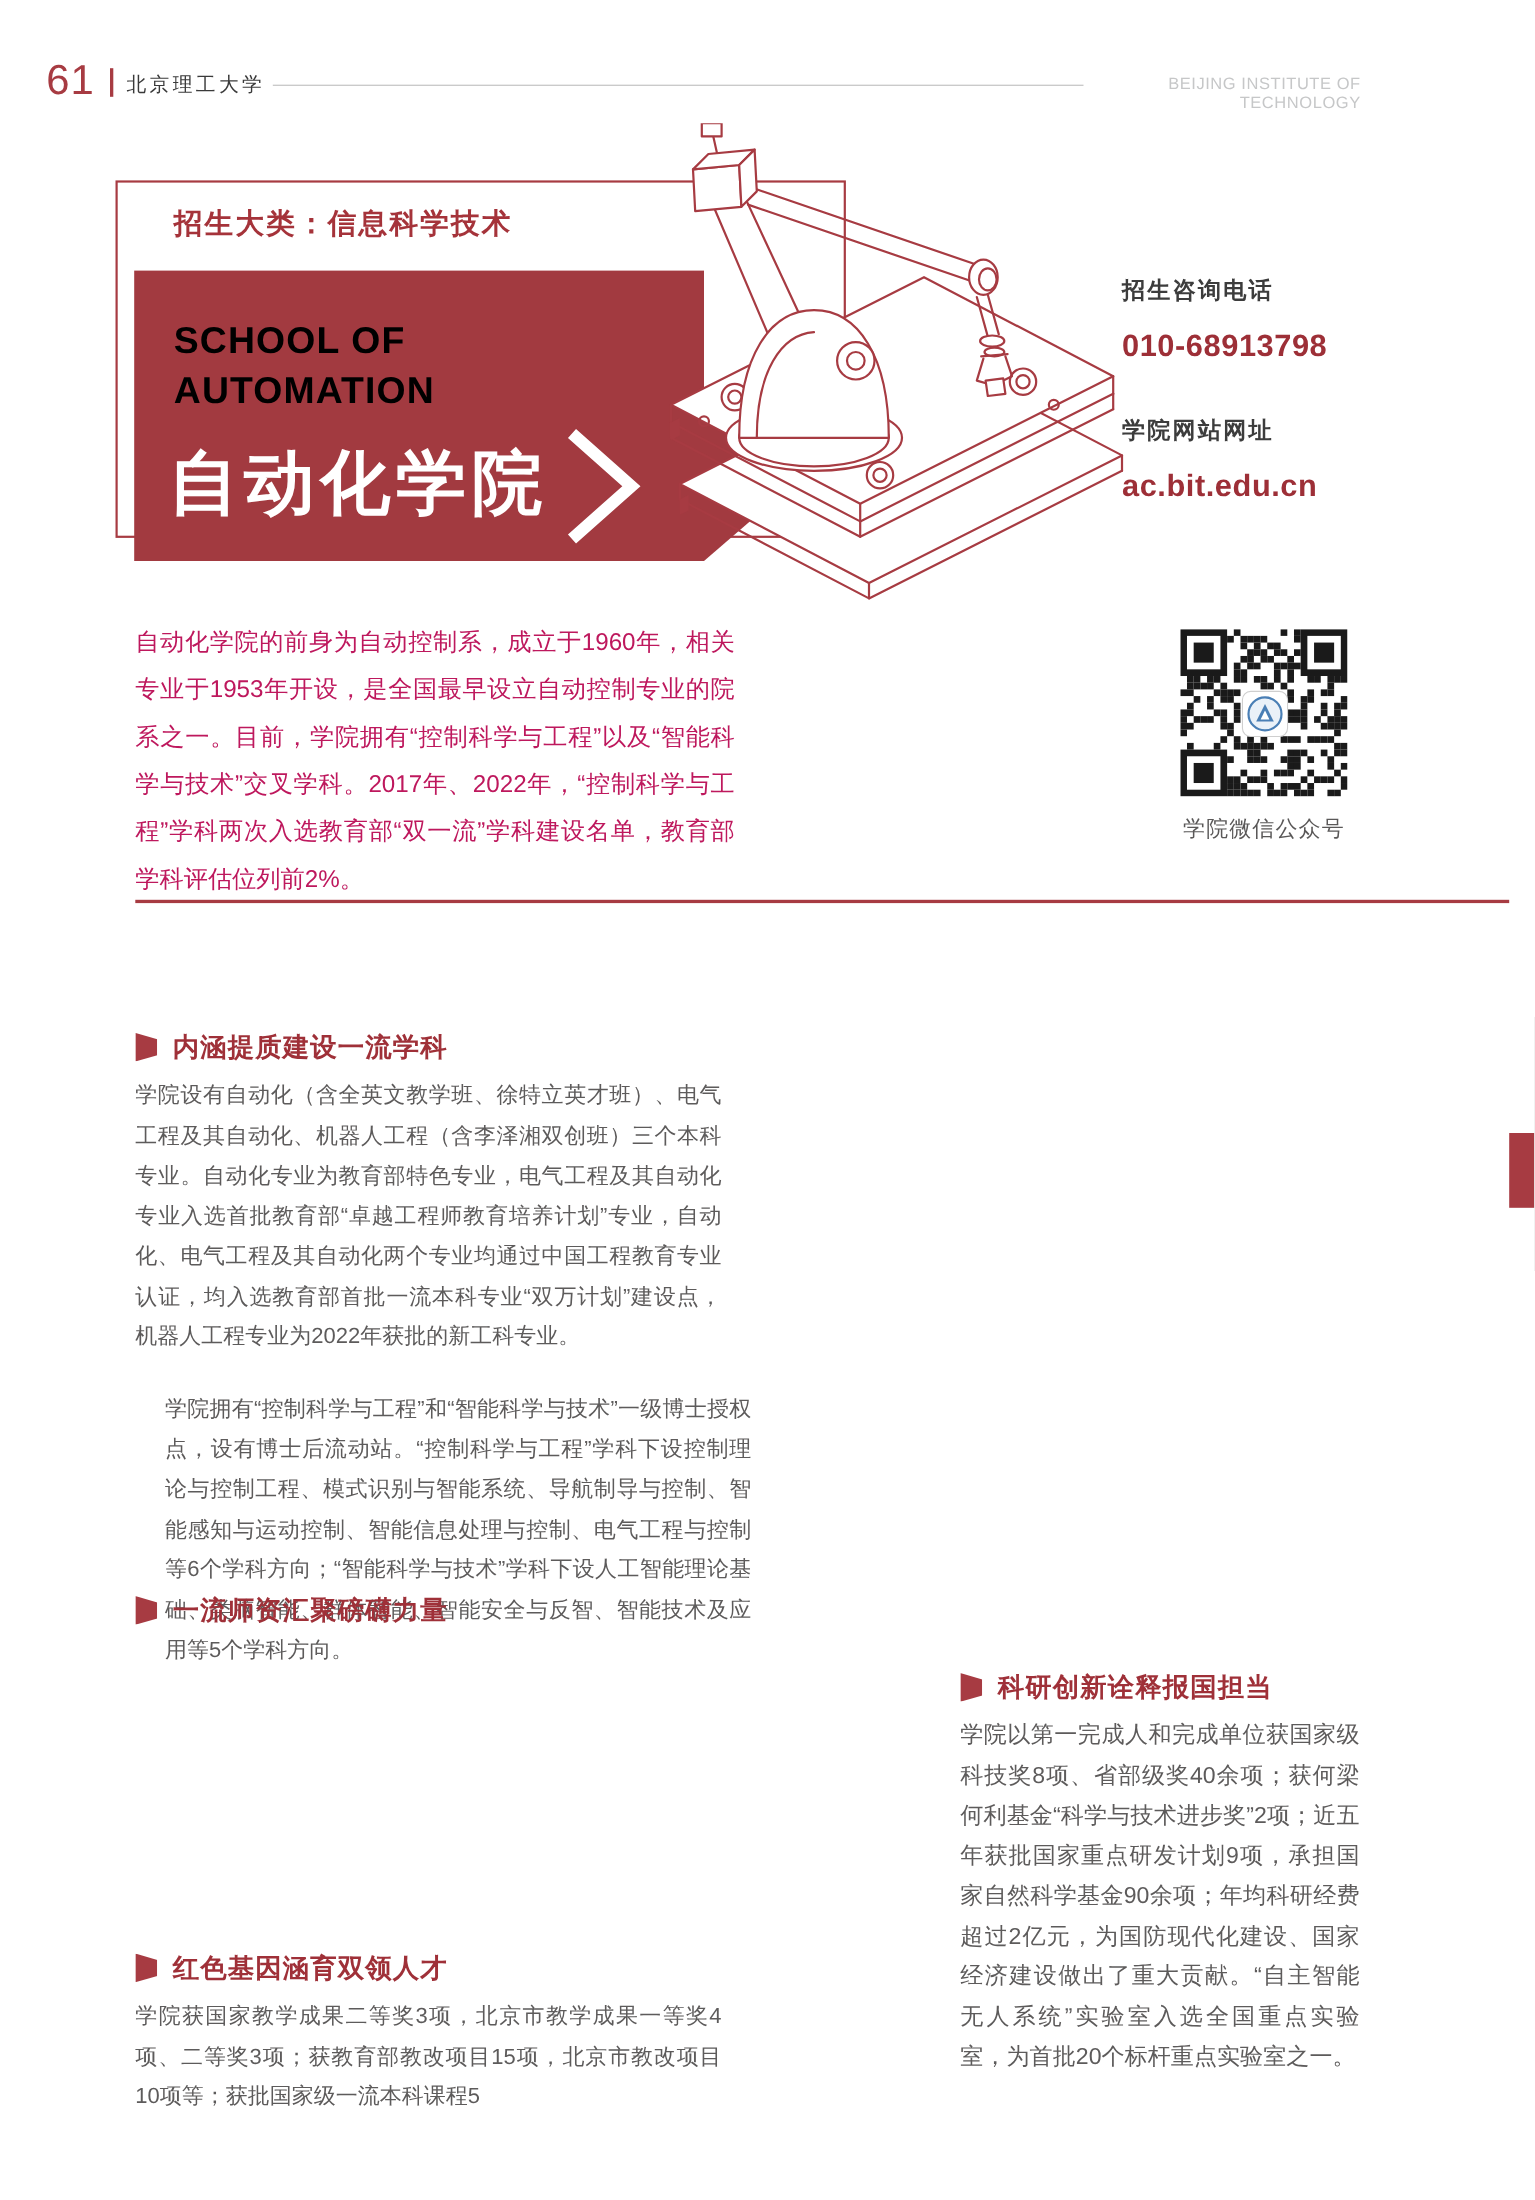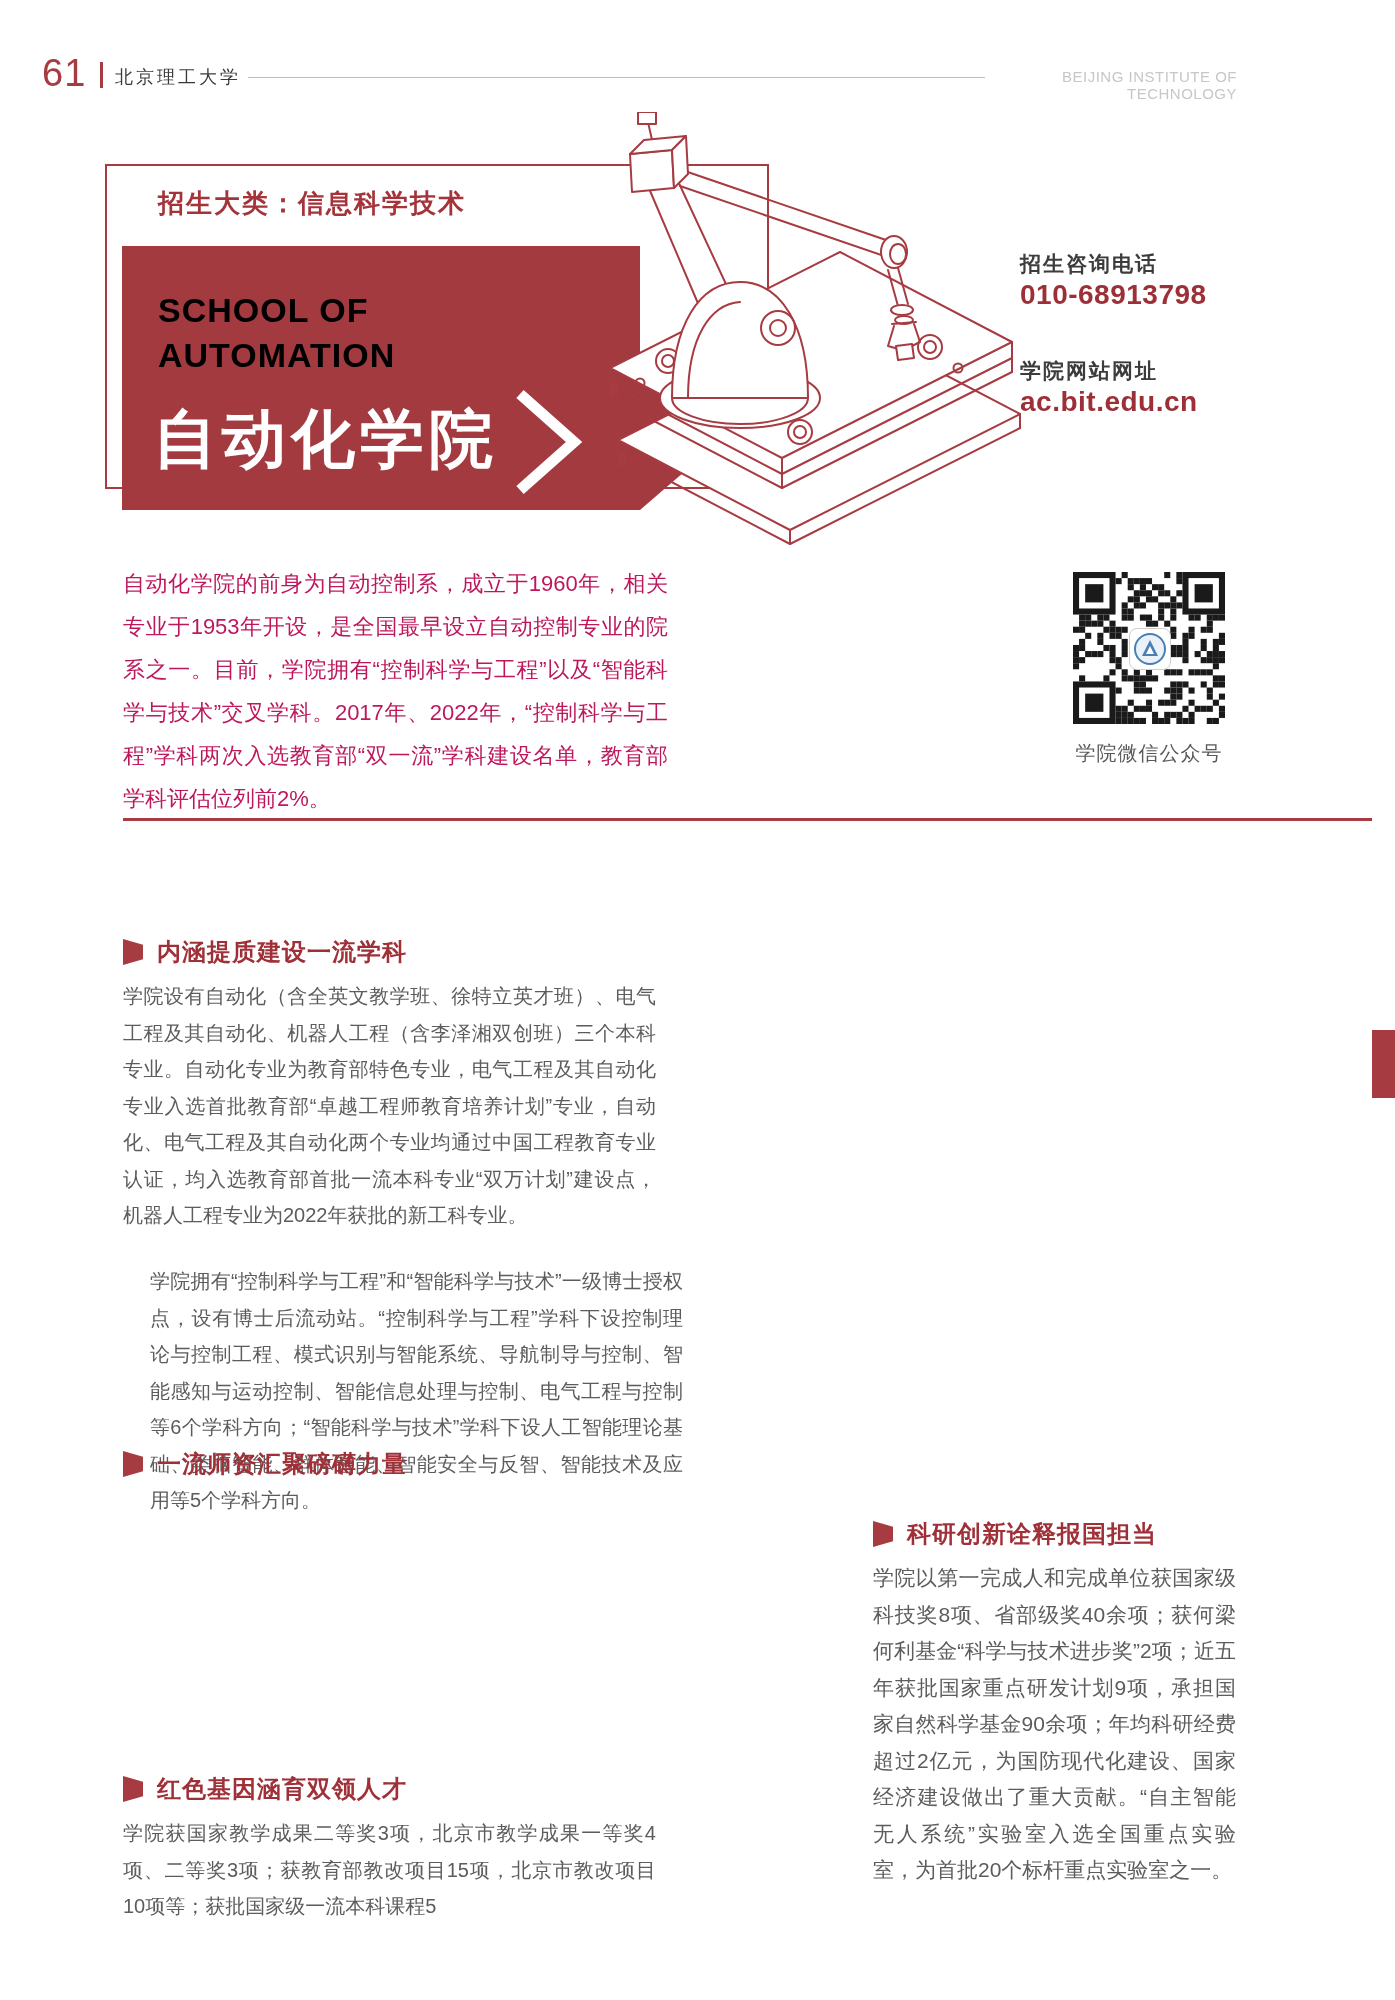--- a/index.html
+++ b/index.html
@@ -19,21 +19,21 @@
   .red-box{left:122px;top:246px;width:518px;height:264px;background:#a23a40;}
   .category{left:158px;top:186px;font-size:26px;font-weight:bold;color:#a5333a;letter-spacing:2px;}
   .school-en{left:158px;top:288px;font-size:34px;line-height:45px;font-weight:bold;color:#000000;letter-spacing:1px;z-index:4;}
   .school-zh{left:153px;top:396px;font-size:64px;font-weight:bold;color:#ffffff;letter-spacing:5px;z-index:4;}
   .banner-deco{left:500px;top:372px;width:240px;height:150px;z-index:2;}
   .robot{left:560px;top:112px;width:470px;height:470px;z-index:5;}
 
   
   .contact{left:1020px;top:250px;width:290px;}
   .contact .lbl{font-size:21px;color:#3c3c3c;font-weight:bold;letter-spacing:2px;}
-  .contact .val{font-size:28px;color:#9d2f37;font-weight:bold;margin-top:1px;letter-spacing:.5px;}
+  .contact .val{font-size:28px;color:#9d2f37;font-weight:bold;margin-top:21px;letter-spacing:.5px;}
   .contact .lbl2{margin-top:46px;}
 
   
   .qr{left:1073px;top:572px;width:152px;height:152px;background:#fff;}
   .qr svg{display:block;}
   .qr-logo{position:absolute;left:56px;top:56px;width:40px;height:40px;background:#fff;border:1px solid #cfcfcf;
            border-radius:8px;display:flex;align-items:center;justify-content:center;}
   .qr-caption{left:1063px;top:740px;width:172px;text-align:center;font-size:20px;color:#5a5858;letter-spacing:1px;}
 
   

